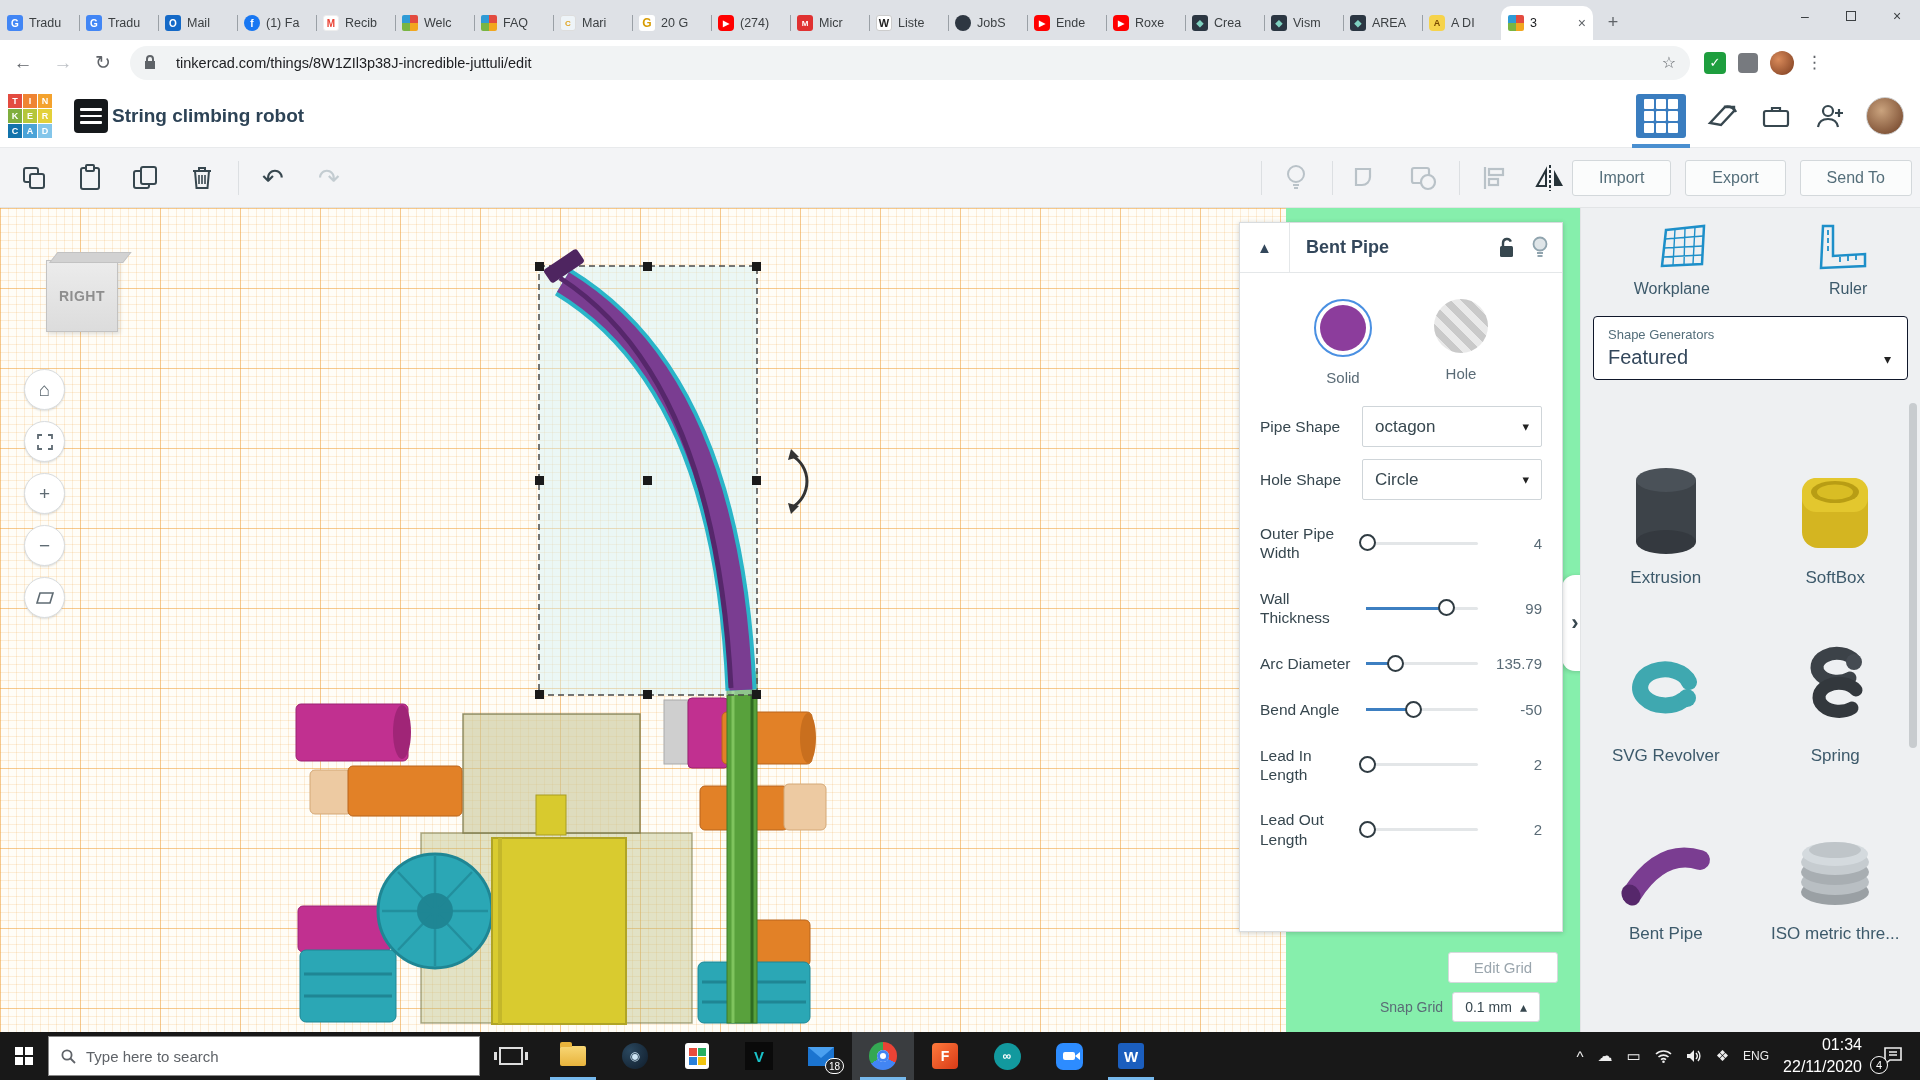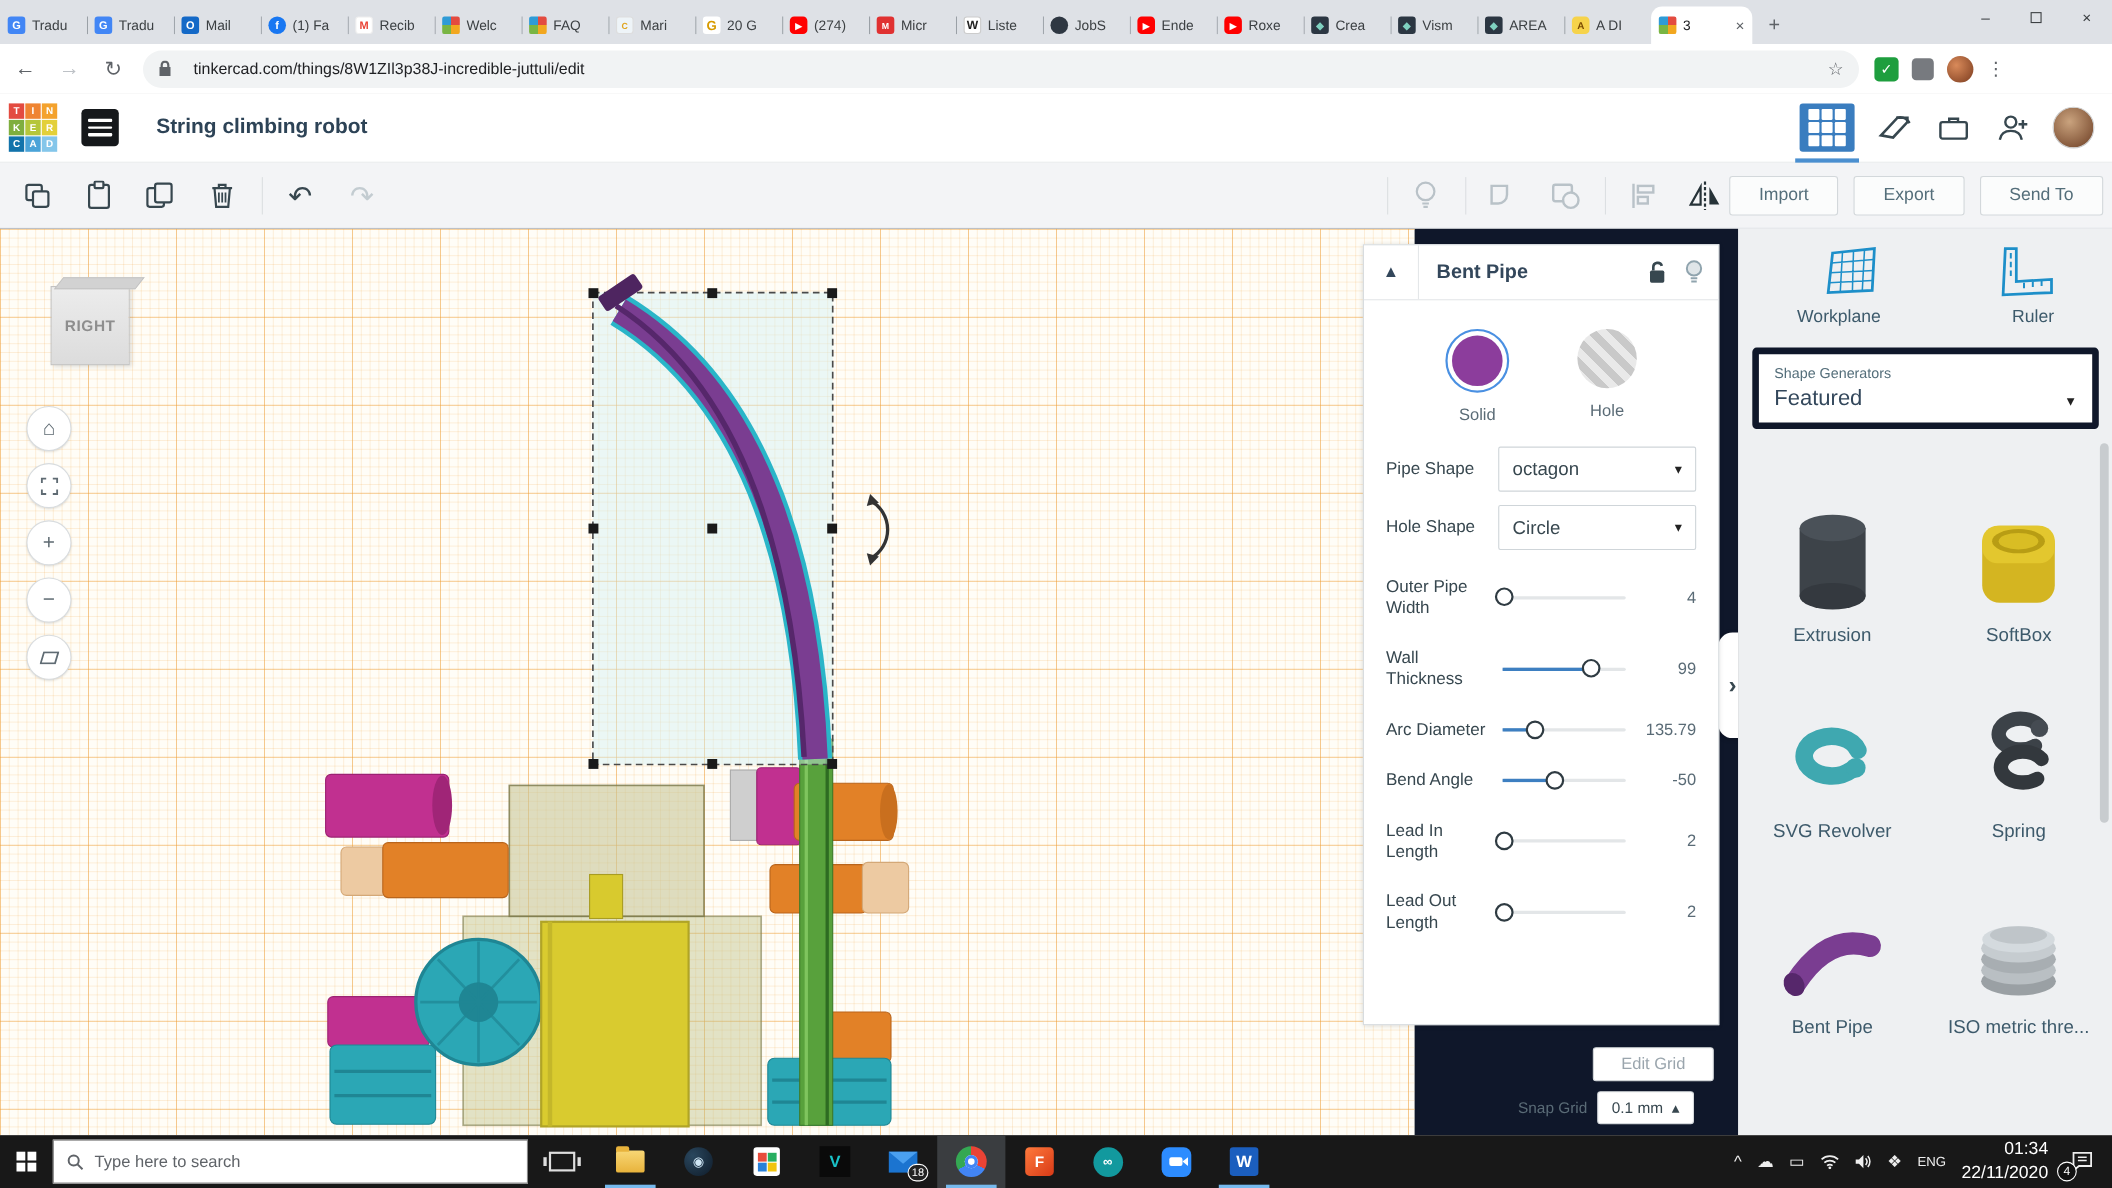--- a/index.html
+++ b/index.html
@@ -45,39 +45,39 @@
   .ext-puzzle{width:20px;height:20px;border-radius:4px;background:#5f6368;opacity:.85}
   .chromeavatar{width:24px;height:24px;border-radius:50%;background:radial-gradient(circle at 35% 35%,#d98a5a,#7a3b1e)}
   .menu3{font-size:17px;color:#5f6368;margin-right:14px}
 
   
   .tcheader{position:absolute;left:0;top:85px;width:1920px;height:63px;background:#fff;display:flex;align-items:center;border-bottom:1px solid #e8eaec}
   .tclogo{display:grid;grid-template-columns:repeat(3,14px);grid-auto-rows:14px;gap:1px;margin-left:8px}
   .tclogo span{display:flex;align-items:center;justify-content:center;font-size:9px;font-weight:bold;color:#fff}
   .menuicon{width:34px;height:34px;background:#15181b;border-radius:4px;margin-left:22px;display:flex;flex-direction:column;justify-content:center;gap:4px;padding:0 6px}
   .menuicon i{display:block;height:2.5px;background:#fff;border-radius:1px}
-  .doctitle{font-size:19px;font-weight:bold;color:#2d4356;margin-left:34px}
+  .doctitle{font-size:19px;font-weight:bold;color:#2d4356;margin-left:4px}
   .tcright{margin-left:auto;display:flex;align-items:center;gap:18px;margin-right:16px;height:100%}
   .gridbtn{width:50px;height:44px;background:#3a7dbf;border-radius:3px;display:grid;grid-template-columns:repeat(3,10px);grid-auto-rows:10px;gap:2px;place-content:center;position:relative}
   .gridbtn span{background:#fff;border-radius:1px}
   .gridbtn::after{content:"";position:absolute;left:-4px;right:-4px;bottom:-10px;height:4px;background:#4a8fd0}
   .hicon{width:36px;height:36px;display:flex;align-items:center;justify-content:center}
   .tcavatar{width:38px;height:38px;border-radius:50%;background:radial-gradient(circle at 40% 35%,#caa37e,#6b3c22);border:1px solid #ccc}
 
   
   .toolbar{position:absolute;left:0;top:148px;width:1920px;height:60px;background:#f3f4f6;display:flex;align-items:center;border-bottom:1px solid #e2e4e6}
   .tbi{width:44px;height:40px;display:flex;align-items:center;justify-content:center;margin-left:12px}
   .tbdiv{width:1px;height:34px;background:#dcdfe2;margin-left:14px}
   .tbspacer{flex:1}
   .tbtn{height:36px;padding:0 26px;border:1px solid #d3d8db;border-radius:3px;background:#fbfcfc;color:#546e7a;font-size:16px;display:flex;align-items:center;margin-right:14px}
   .glyph-undo{font-size:26px;color:#37474f;line-height:1}
   .glyph-redo{font-size:26px;color:#c3ccd1;line-height:1}
 
   
-  .viewport{position:absolute;left:0;top:208px;width:1580px;height:824px;background:#0f172a;overflow:hidden}
+  .viewport{position:absolute;left:0;top:208px;width:1580px;height:824px;background:#86efac;overflow:hidden}
   .gridbg{position:absolute;left:0;top:0;width:1286px;height:824px;background-color:#fffdf7;
     background-image:
       linear-gradient(rgba(238,156,50,.45) 1px,transparent 1px),
       linear-gradient(90deg,rgba(238,156,50,.45) 1px,transparent 1px),
       linear-gradient(rgba(238,156,50,.16) 1px,transparent 1px),
       linear-gradient(90deg,rgba(238,156,50,.16) 1px,transparent 1px);
     background-size:80px 80px,80px 80px,8px 8px,8px 8px}
   .viewcube{position:absolute;left:46px;top:52px;width:72px;height:72px;background:linear-gradient(#ececec,#dcdcdc);border:1px solid #c2c2c2;display:flex;align-items:center;justify-content:center;color:#8e8e8e;font-weight:bold;font-size:14px;letter-spacing:.5px;box-shadow:2px 2px 4px rgba(0,0,0,.12)}
   .viewcube::before{content:"";position:absolute;left:2px;right:-6px;top:-9px;height:9px;background:#d2d2d2;transform:skewX(-38deg);transform-origin:bottom left;border:1px solid #c2c2c2}
   .navcol{position:absolute;left:24px;top:161px;display:flex;flex-direction:column;gap:11px}
@@ -110,21 +110,21 @@
   .slider .track{position:absolute;left:0;right:0;top:8.5px;height:3px;background:#e3e6e8;border-radius:2px}
   .slider .fill{height:100%;background:#3d7fc1;width:var(--f)}
   .slider .knob{position:absolute;top:1px;left:var(--f);transform:translateX(-9px);width:17px;height:17px;background:#fff;border:2px solid #2f3b42;border-radius:50%}
   .ival{margin-left:auto;font-size:15px;color:#5a6b76}
 
   
   .shapespanel{position:absolute;left:1580px;top:208px;width:340px;height:824px;background:#eef0f2;border-left:1px solid #e2e4e6}
   .wr-row{display:flex;justify-content:space-around;padding-top:16px}
   .wr-cell{display:flex;flex-direction:column;align-items:flex-end;gap:10px}
   .wr-label{font-size:16px;color:#3d5a6b}
-  .genbox{margin:18px 12px 0;background:#fff;border:6px solid #0f172a;border-radius:4px;padding:10px 14px;position:relative}
+  .genbox{margin:18px 12px 0;background:#fff;border:1px solid #0f172a;border-radius:4px;padding:10px 14px;position:relative}
   .genlabel{font-size:13px;color:#546e7a}
   .genvalue{font-size:20px;color:#33475b;margin-top:4px}
   .genbox .caret{position:absolute;right:16px;top:34px;color:#222;font-size:14px}
   .shapegrid{position:absolute;left:0;top:192px;bottom:0;right:0;display:grid;grid-template-columns:1fr 1fr;grid-auto-rows:178px;padding-top:16px}
   .shapecell{display:flex;flex-direction:column;align-items:center;justify-content:flex-end;gap:8px;padding-bottom:6px}
   .shapelabel{font-size:17px;color:#3d5a6b;max-width:160px;white-space:nowrap;overflow:hidden;text-overflow:ellipsis}
   .scroll{position:absolute;right:3px;top:195px;width:8px;height:345px;background:#c8cccf;border-radius:4px}
 
   
   .taskbar{position:absolute;left:0;top:1032px;width:1920px;height:48px;background:#181818;display:flex;align-items:center;color:#fff}

